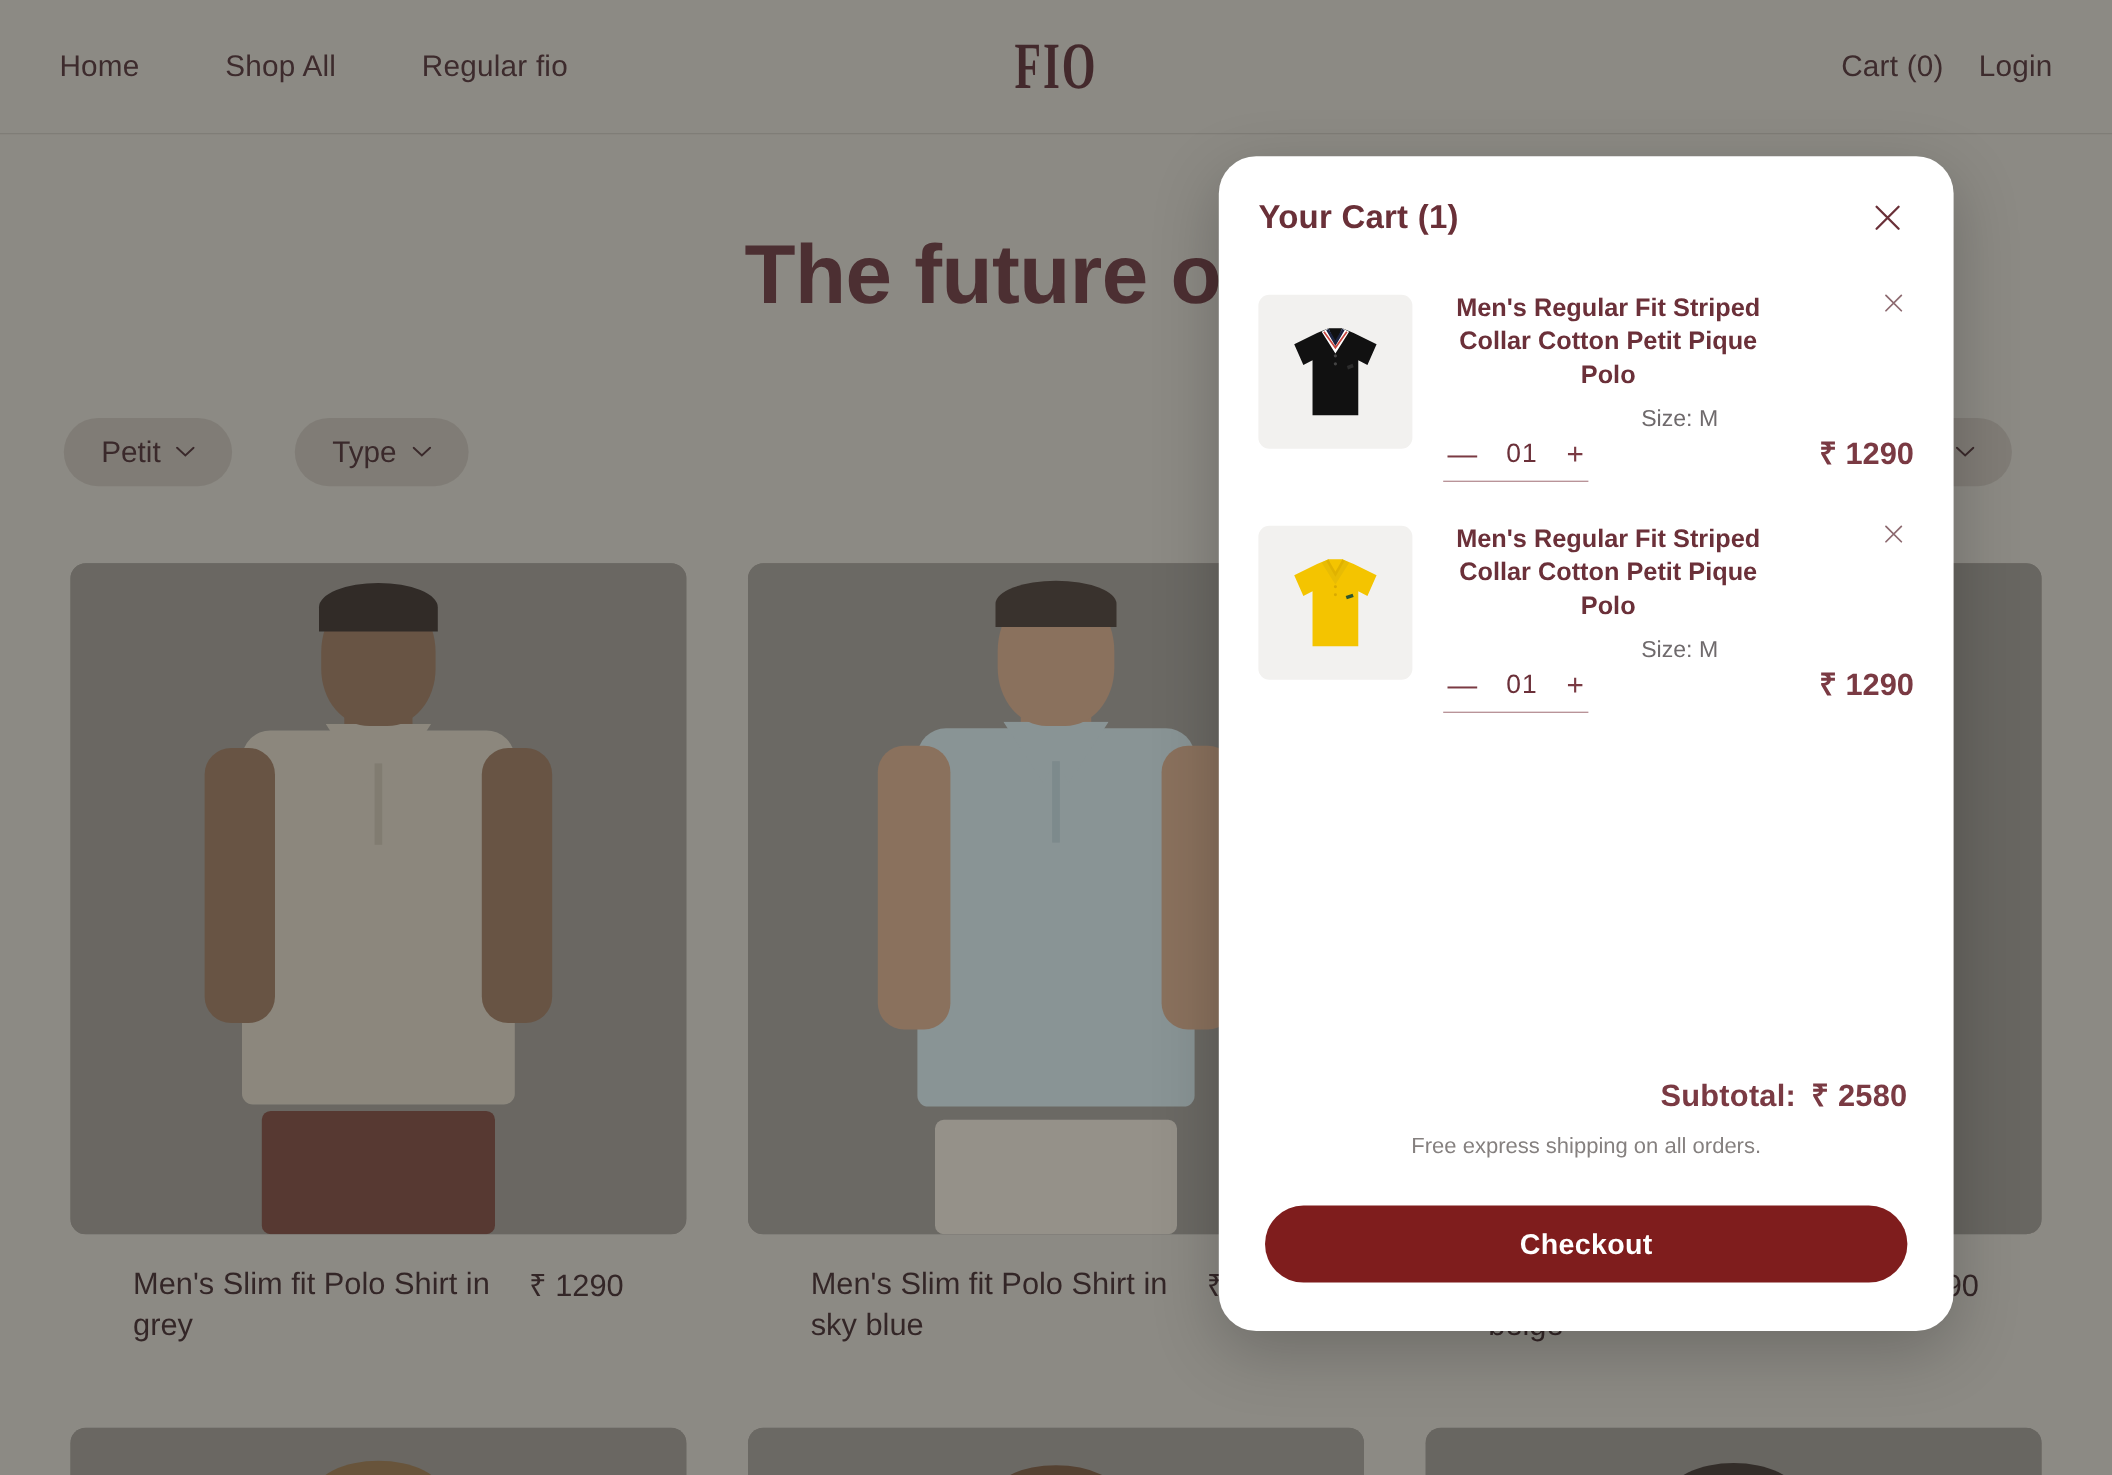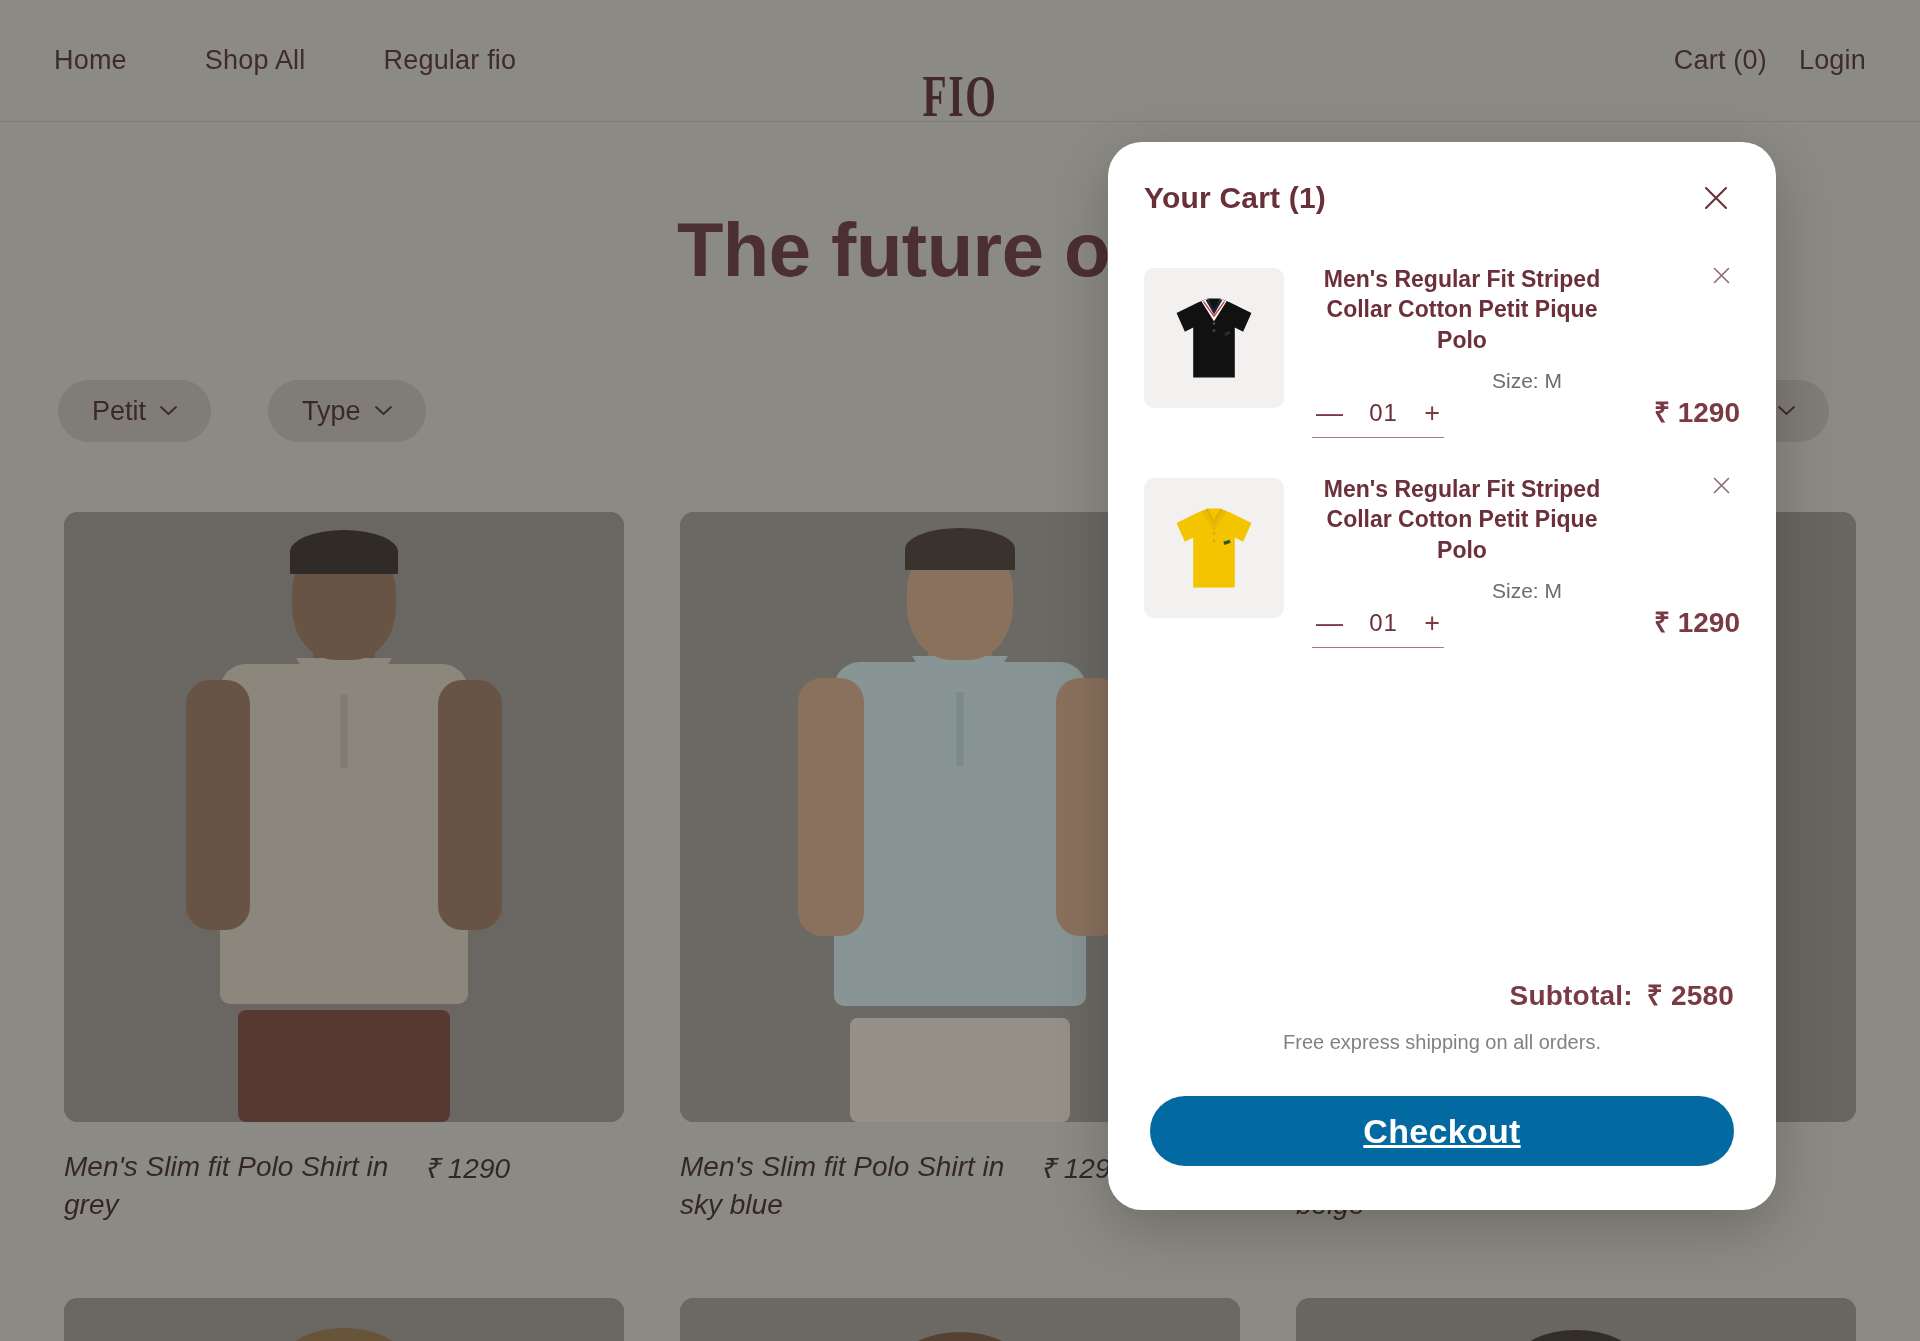--- a/index.html
+++ b/index.html
@@ -24,21 +24,21 @@
   }
   .nav-left { display:flex; align-items:center; gap:78px; margin-left:54px; }
   .nav-right { display:flex; align-items:center; gap:32px; margin-left:auto; margin-right:54px; }
   .nav-link {
     font-size:27px; color:#40232a; letter-spacing:.2px; white-space:nowrap;
   }
   .brand {
     position:absolute; left:50%; top:50%; transform:translate(-50%,-50%);
     font-family:"Liberation Serif", serif;
     font-size:47px; font-weight:700; color:#4a1f28;
-    letter-spacing:2px; transform-origin:center;margin-top:35px;
+    letter-spacing:2px; transform-origin:center;
   }
   .brand span { display:inline-block; transform:scaleY(1.28) scaleX(0.84); }
 
   
   .hero {
     position:absolute; top:206px; left:0; width:1920px;
     text-align:center;
     font-size:76px; font-weight:700; color:#5b2a33;
     letter-spacing:-0.5px; white-space:nowrap;
   }
@@ -78,21 +78,21 @@
   .ph-torso { position:absolute; left:50%; transform:translateX(-50%); border-radius:26px 26px 10px 10px; }
   .ph-arm-l, .ph-arm-r { position:absolute; border-radius:24px; }
   .ph-collar {
     position:absolute; left:50%; transform:translateX(-50%);
     width:96px; height:56px;
     clip-path:polygon(0 0, 100% 0, 62% 100%, 50% 62%, 38% 100%);
   }
   .ph-placket { position:absolute; left:50%; transform:translateX(-50%); width:7px; }
   .ph-legs { position:absolute; left:50%; transform:translateX(-50%); border-radius:8px; }
 
-  .card-meta { display:flex; justify-content:flex-start; align-items:flex-start; margin-top:26px;font-style:italic; }
+  .card-meta { display:flex; justify-content:center; align-items:flex-start; margin-top:26px; }
   .card-title { font-size:28px; line-height:1.35; color:#2f1a1f; max-width:360px; }
   .card-price { font-size:28px; color:#2f1a1f; white-space:nowrap; }
 
   .row2 { position:absolute; top:1298px; left:0; width:1920px; }
   .row2 .card-img { height:200px; border-radius:14px 14px 0 0; }
 
   
   .drawer {
     position:absolute; left:1108px; top:142px;
     width:668px; height:1068px;
@@ -146,22 +146,22 @@
 
   .drawer-foot { position:absolute; left:0; bottom:0; width:668px; padding:0 42px 44px 42px; }
   .subtotal {
     text-align:right; font-size:28px; font-weight:700; color:#7a3a43;
     letter-spacing:.2px;
   }
   .subtotal .amt { margin-left:14px; }
   .ship-note { text-align:center; margin-top:18px; font-size:20px; color:#85807f; }
   .checkout-btn {
     margin-top:42px; width:100%; height:70px; border:none; border-radius:38px;
-    background:#0369a1; color:#fff; font-size:34px; font-weight:700;
-    font-family:"Liberation Sans", sans-serif; cursor:pointer; letter-spacing:.3px;text-decoration:underline;
+    background:#7f1d1d; color:#fff; font-size:26px; font-weight:700;
+    font-family:"Liberation Sans", sans-serif; cursor:pointer; letter-spacing:.3px;
   }
 </style>
 </head>
 <body>
 
 <div id="storefront">
   <div class="page-bg"></div>
 
   <div class="navbar">
     <div class="nav-left">

